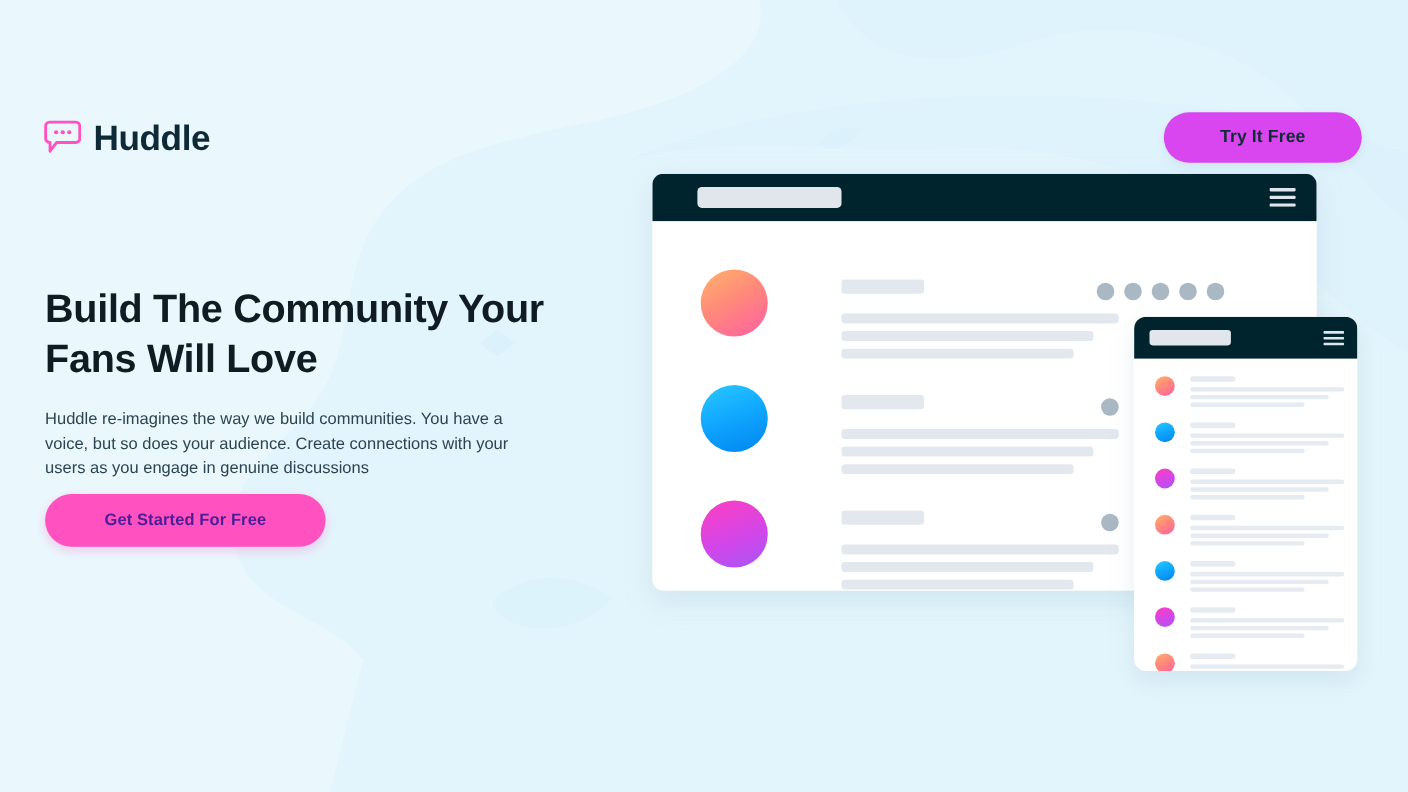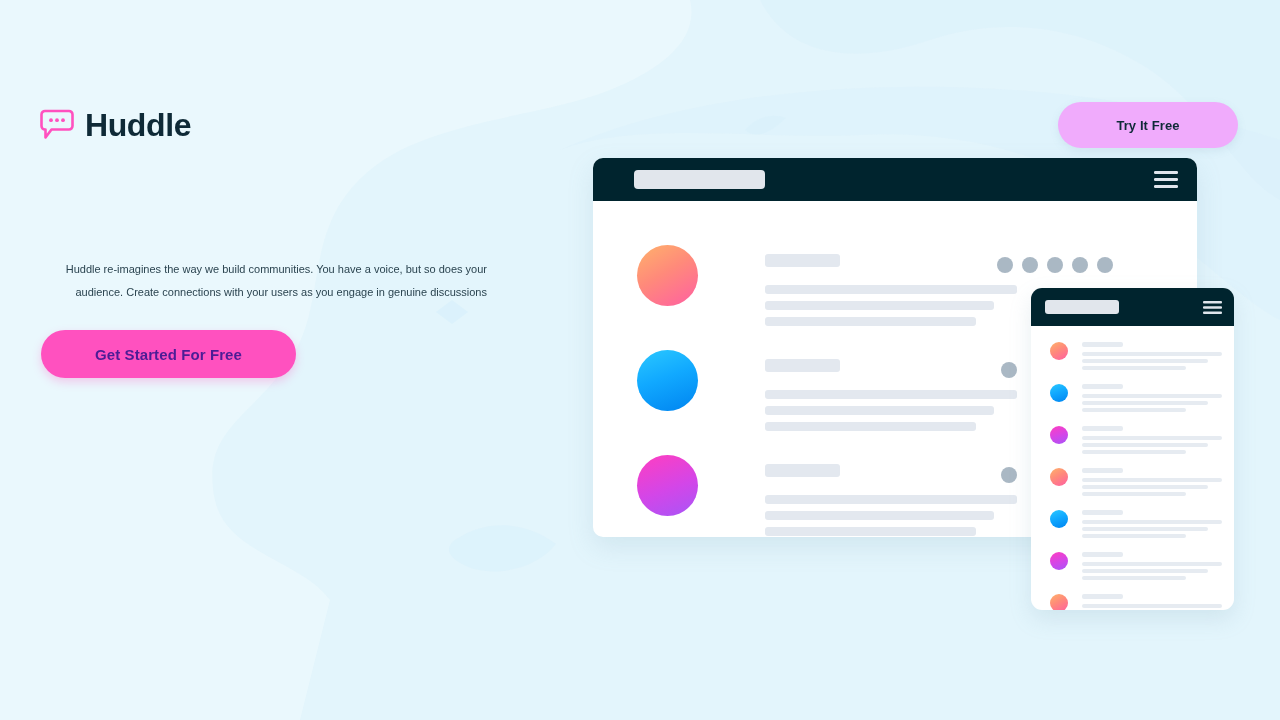--- a/index.html
+++ b/index.html
@@ -55,24 +55,24 @@
   }
 
   .try-free-btn {
     display: inline-flex;
     align-items: center;
     justify-content: center;
     width: 180px;
     height: 46px;
     border: none;
     border-radius: 23px;
-    background: #f0abfc;
+    background: #d946ef;
     color: #0f2a37;
     font-family: "Liberation Sans", sans-serif;
-    font-size: 13px;
+    font-size: 16px;
     font-weight: 700;
     letter-spacing: 0.1px;
     cursor: pointer;
     box-shadow: 0 3px 9px rgba(100,140,160,0.13);
   }
 
   
   .hero-copy {
     position: absolute;
     left: 41px;
@@ -82,26 +82,25 @@
   }
   .hero-title {
     font-size: 36px;
     line-height: 45px;
     font-weight: 700;
     letter-spacing: -0.3px;
     color: #101b23;
     margin-bottom: 22px;
   }
   .hero-sub {
-    font-size: 11px;
+    font-size: 15px;
     line-height: 22.5px;
     color: #2b4450;
     width: 446px;
-    margin-bottom: 27px;
-    text-align: right;
+    margin-bottom: 11px;
   }
   .cta-btn {
     display: inline-flex;
     align-items: center;
     justify-content: center;
     width: 255px;
     height: 48px;
     border: none;
     border-radius: 24px;
     background: #ff51bf;
@@ -246,20 +245,21 @@
       <circle cx="17" cy="11.2" r="1.9" fill="#ff51bf"></circle>
       <circle cx="23" cy="11.2" r="1.9" fill="#ff51bf"></circle>
     </svg>
     <span class="brand-name">Huddle</span>
   </div>
 
   <button class="try-free-btn">Try It Free</button>
 </header>
 
 <section class="hero-copy">
+  <h1 class="hero-title">Build The Community Your Fans Will Love</h1>
   <p class="hero-sub">Huddle re-imagines the way we build communities. You have a voice, but so does your audience. Create connections with your users as you engage in genuine discussions</p>
   <button class="cta-btn">Get Started For Free</button>
 </section>
 
 <div class="mock-window">
 
   <div class="mock-topbar">
     <div class="topbar-pill"></div>
     <svg class="hamburger" viewBox="0 0 24 17" xmlns="http://www.w3.org/2000/svg">
       <rect x="0" y="0" width="24" height="3" rx="1.2" fill="#dfe5ec"></rect>

